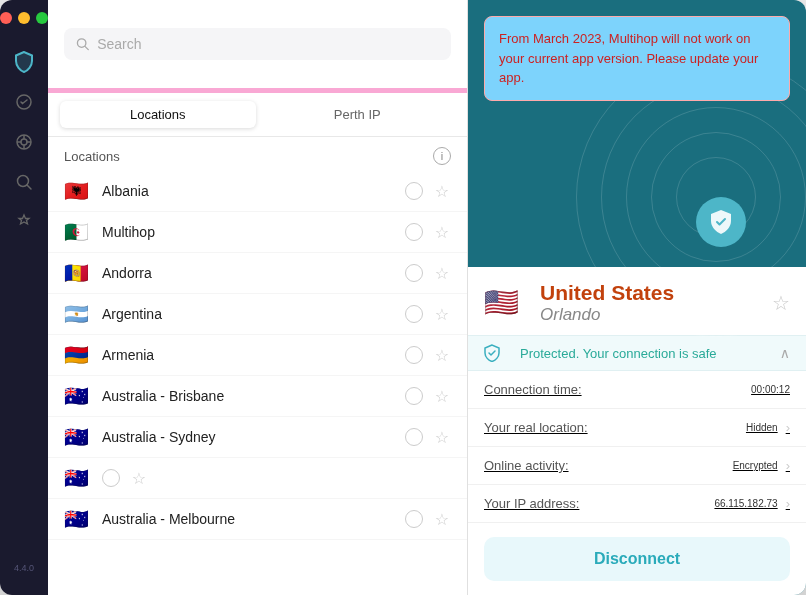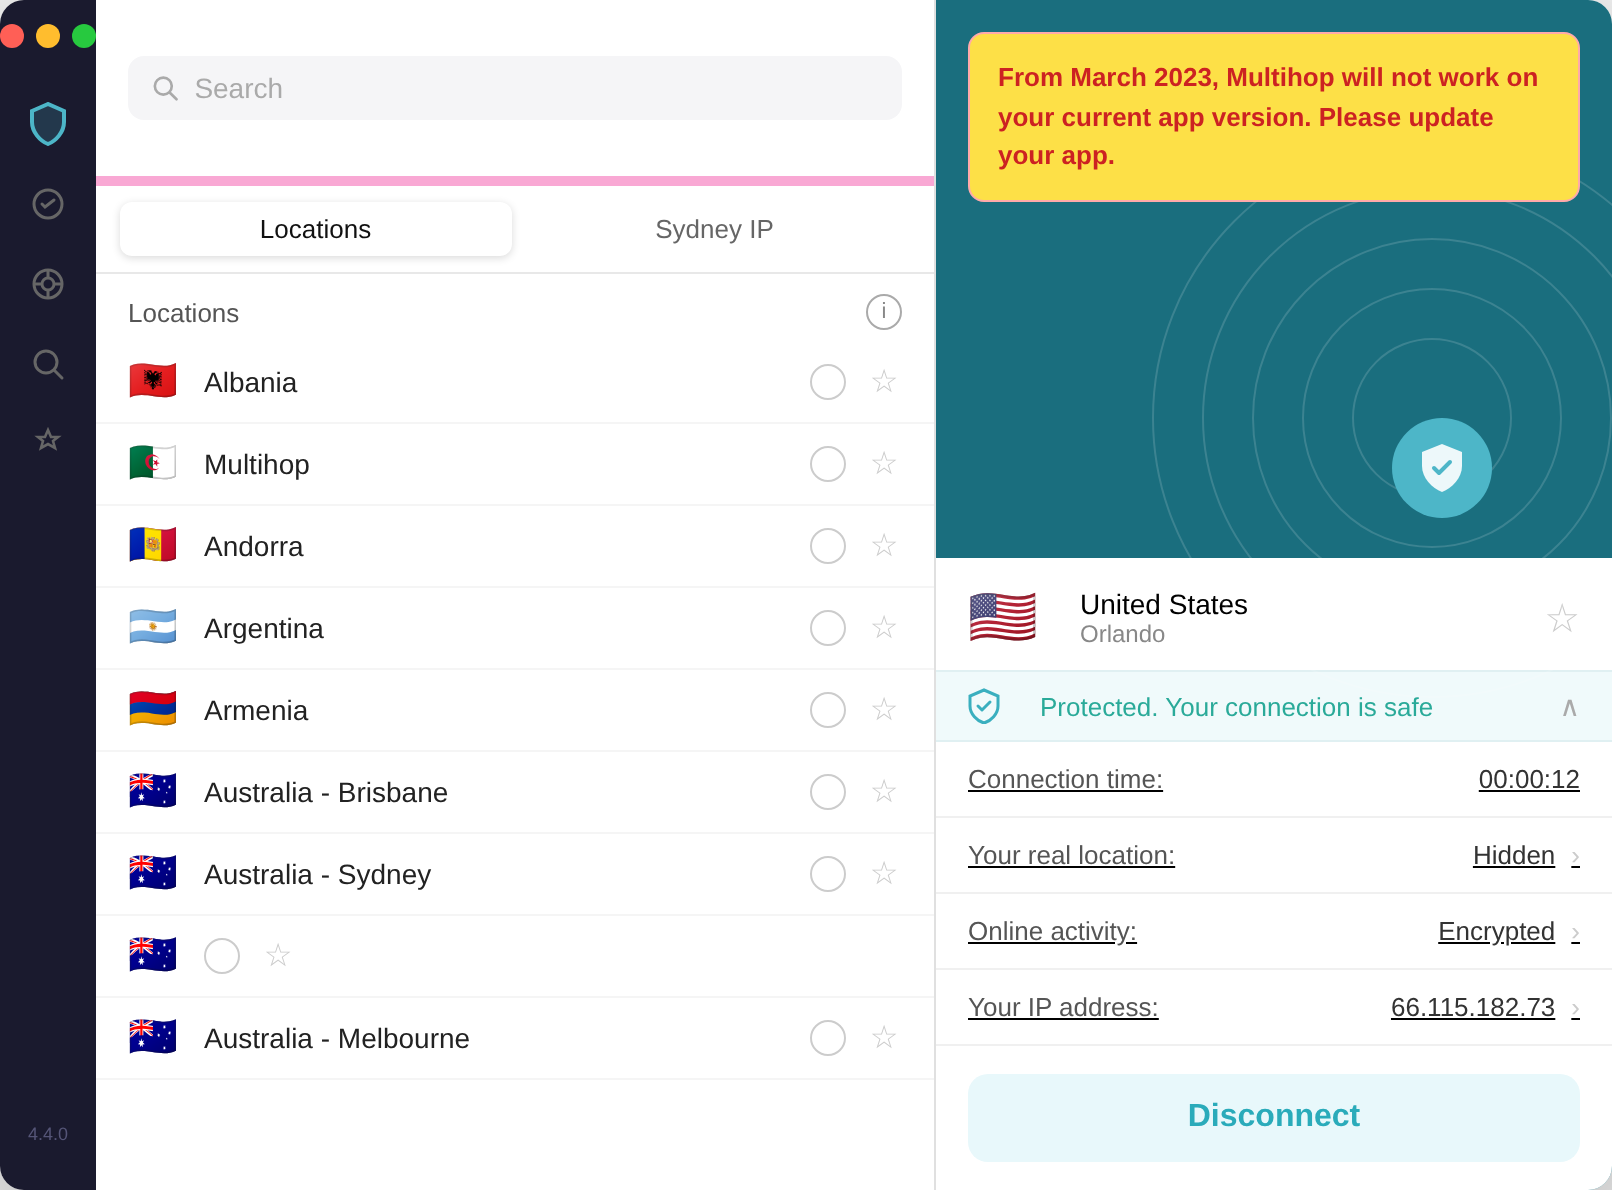--- a/index.html
+++ b/index.html
@@ -215,30 +215,29 @@
     .right-panel {
       flex: 1;
       background: #1a6e7e;
       display: flex;
       flex-direction: column;
       position: relative;
       overflow: hidden;
     }
 
     .alert-banner {
-      background: #fde047;
+      background: #7dd3fc;
       border: 1px solid #ffaaaa;
       border-radius: 8px;
       margin: 16px 16px 8px;
       padding: 12px 14px;
       font-size: 13px;
       color: #cc2222;
       line-height: 1.5;
       z-index: 10;
-      font-weight: bold;
     }
 
     .vpn-visual {
       flex: 1;
       display: flex;
       align-items: center;
       justify-content: center;
       position: relative;
       min-height: 120px;
     }
@@ -295,28 +294,29 @@
       font-size: 28px;
       line-height: 32px;
       flex-shrink: 0;
     }
 
     .connection-location {
       flex: 1;
     }
 
     .connection-country {
-      font-size: 14px;
-      font-weight: 400;
-      color: #000000;
+      font-size: 21px;
+      font-weight: 700;
+      color: #c2410c;
     }
 
     .connection-city {
-      font-size: 12px;
+      font-size: 17px;
       color: #888;
+      font-style: italic;
     }
 
     .fav-star {
       color: #ccc;
       font-size: 20px;
       cursor: pointer;
     }
 
     .status-bar {
       display: flex;
@@ -363,21 +363,21 @@
       color: #555;
     }
 
     .info-value-row {
       display: flex;
       align-items: center;
       gap: 8px;
     }
 
     .info-value {
-      font-size: 13px;
+      font-size: 10px;
       color: #333;
     }
 
     .chevron-right {
       color: #ccc;
       font-size: 13px;
     }
 
     .disconnect-btn {
       display: block;
@@ -464,21 +464,21 @@
         <svg width="14" height="14" viewBox="0 0 14 14" fill="none">
           <circle cx="6" cy="6" r="4.5" stroke="#aaa" stroke-width="1.4"></circle>
           <line x1="9.5" y1="9.5" x2="13" y2="13" stroke="#aaa" stroke-width="1.4" stroke-linecap="round"></line>
         </svg>
         <input type="text" placeholder="Search" style="">
       </div>
     </div>
 
     <div class="tabs-row">
       <button class="tab-btn active">Locations</button>
-      <button class="tab-btn inactive">Sydney IP</button>
+      <button class="tab-btn inactive">Perth IP</button>
     </div>
 
     <div class="locations-header">
       <span class="locations-header-text">Locations</span>
       <div class="info-icon">i</div>
     </div>
 
     <div class="location-list" id="location-list">
 
     <div class="location-item">

